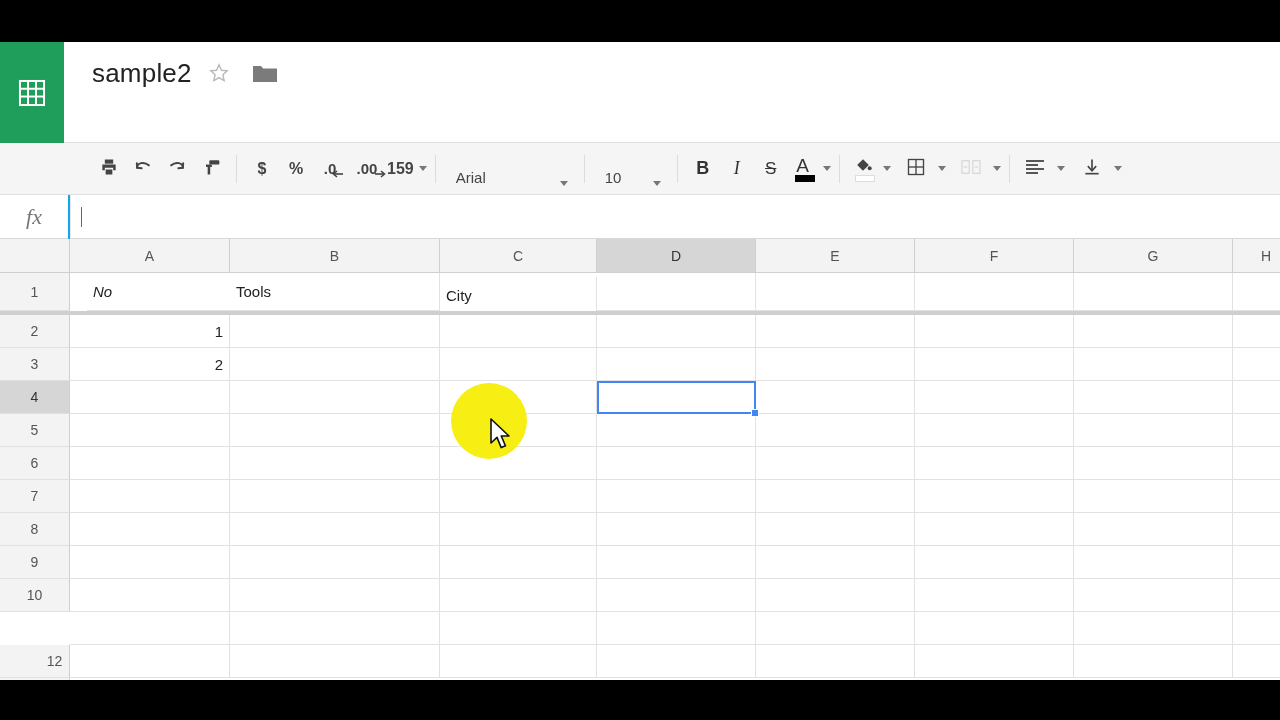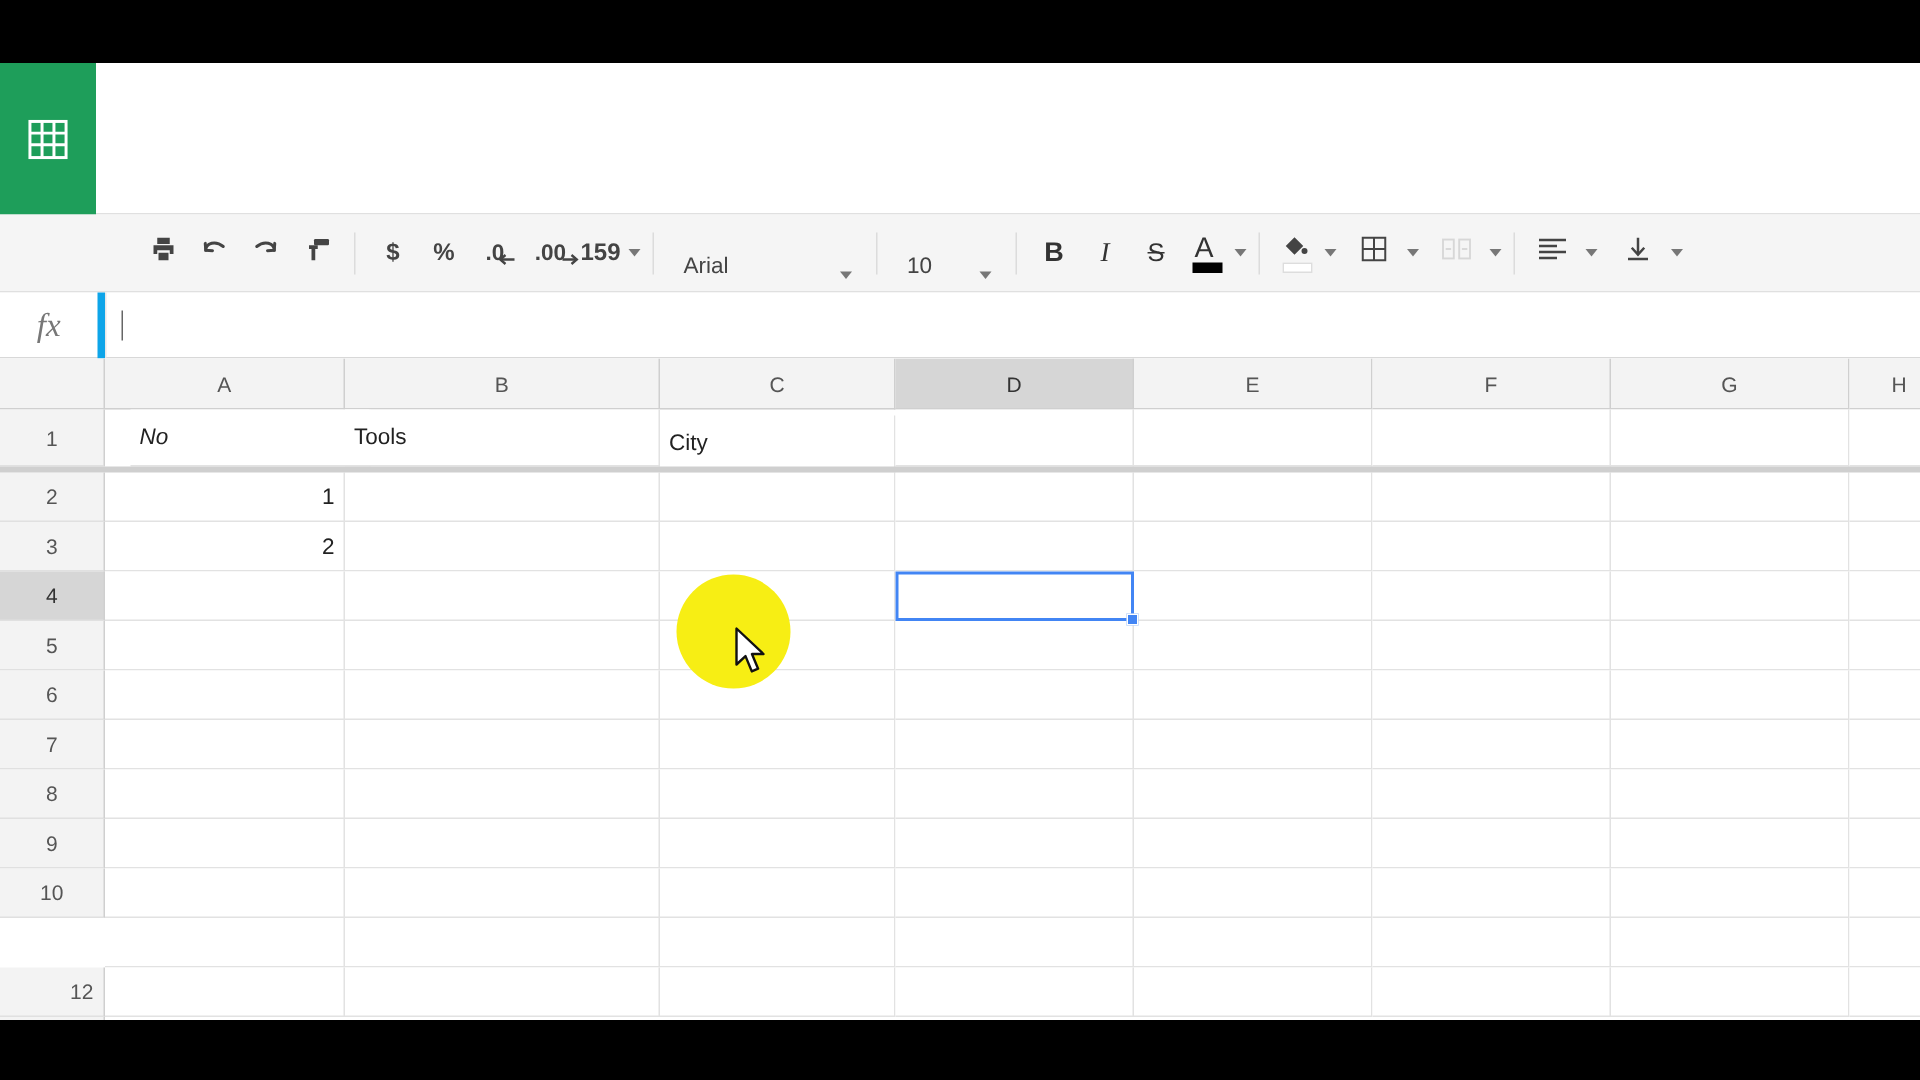--- a/index.html
+++ b/index.html
@@ -66,21 +66,21 @@
   .font-select { width: 132px; }
   .size-select { width: 76px; }
   .colorbar { position: absolute; left: 7px; bottom: 4px; width: 20px; height: 7px; }
 
   
   .formula-bar {
     position: relative; height: 44px; background: #fff;
     border-bottom: 1px solid #d8d8d8; display: flex; align-items: center;
   }
   .name-box {
-    width: 70px; height: 44px; border-right: 5px solid #0ea5e9;
+    width: 70px; height: 44px; border-right: 2px solid #0ea5e9;
     display: flex; align-items: center; justify-content: center;
   }
   .fx { font-family: "Liberation Serif", serif; font-style: italic; font-size: 22px; color: #777; }
   .formula-input {
     flex: 1; height: 44px; display: flex; align-items: center; padding-left: 10px;
     border-left: 1px solid #e8e8e8; font-size: 15px; color: #222;
   }
   .caret-bar {
     display: inline-block; width: 1px; height: 20px; background: #666;
   }
@@ -153,20 +153,33 @@
           <svg width="34" height="34" viewBox="0 0 24 24" fill="none" stroke="#ffffff" stroke-width="1.4">
             <rect x="3.5" y="3.5" width="17" height="17"></rect>
             <line x1="3.5" y1="9" x2="20.5" y2="9"></line>
             <line x1="3.5" y1="14.5" x2="20.5" y2="14.5"></line>
             <line x1="9.2" y1="3.5" x2="9.2" y2="20.5"></line>
             <line x1="14.8" y1="3.5" x2="14.8" y2="20.5"></line>
           </svg>
         </span>
       </div>
 
+      <div class="title-row">
+        <span class="doc-title">sample2</span>
+        <span class="star-icon">
+          <svg width="22" height="22" viewBox="0 0 24 24" fill="none" stroke="#b8b8b8" stroke-width="1.5">
+            <polygon points="12,3 14.6,9 21,9.6 16.2,13.9 17.6,20.2 12,17 6.4,20.2 7.8,13.9 3,9.6 9.4,9"></polygon>
+          </svg>
+        </span>
+        <span class="folder-icon">
+          <svg width="26" height="21" viewBox="0 0 26 21">
+            <path d="M1 3 h8 l2.2 2.6 H25 V19 H1 Z" fill="#7b7b7b"></path>
+          </svg>
+        </span>
+      </div>
 
     </div>
 
     <div class="toolbar">
       <div style="width:92px"></div>
 
       <div class="tb-group">
         <div class="tb-btn">
           <span>
             <svg width="20" height="20" viewBox="0 0 24 24" fill="#444">

